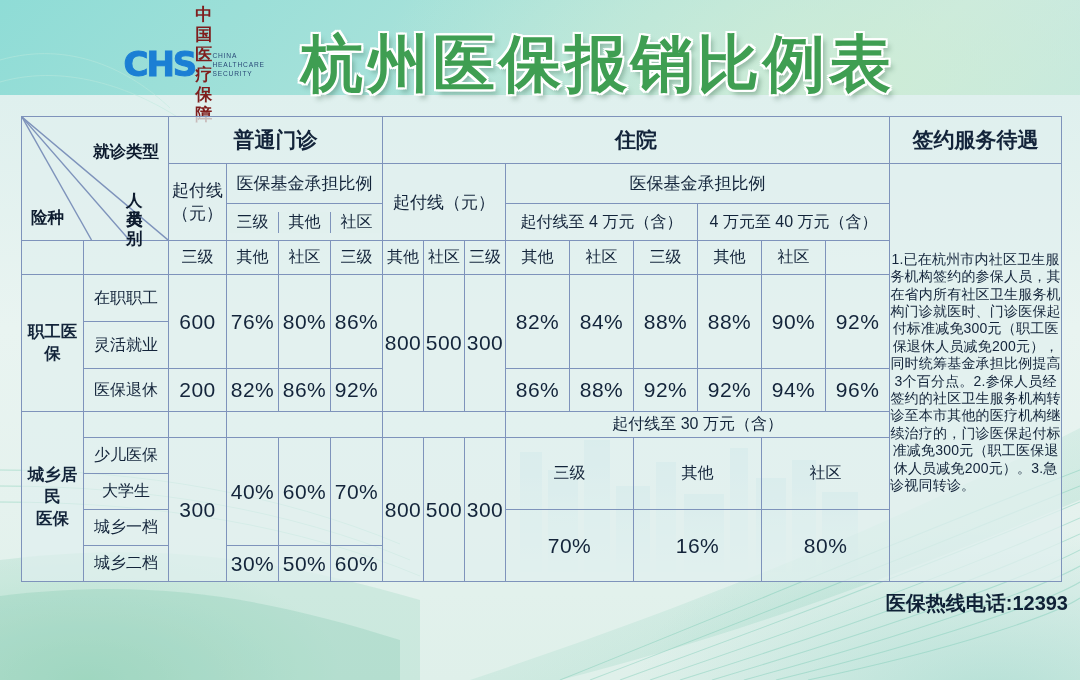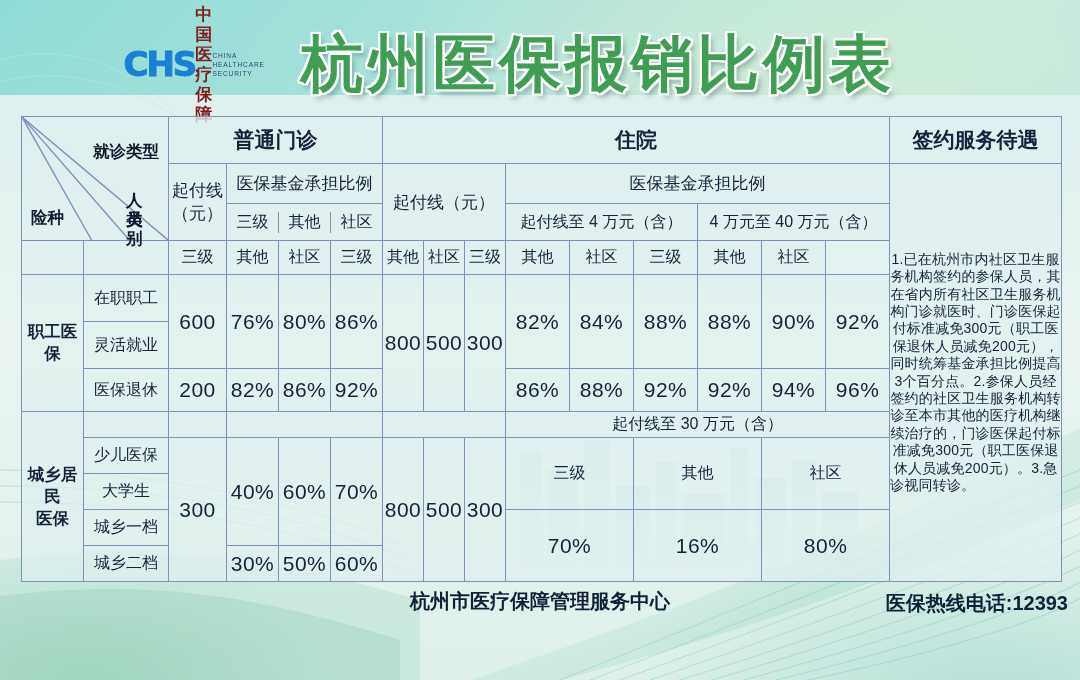--- a/index.html
+++ b/index.html
@@ -312,16 +312,15 @@
     <td class="num">30%</td>
     <td class="num">50%</td>
     <td class="num">60%</td>
   </tr>
 </tbody>
     </table>
 </div>
 
 <div id="footer">
   <div id="foot-center">
-    <div>杭州市医疗保障管理服务中心</div>
   </div>
   <div id="hotline">医保热线电话:12393</div>
 </div>
 
 </body></html>

